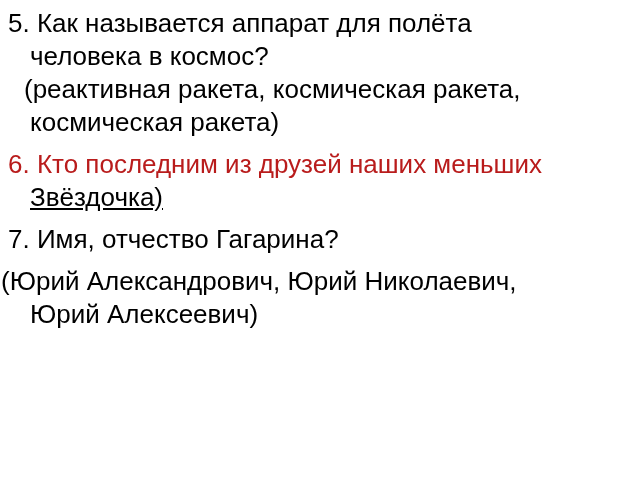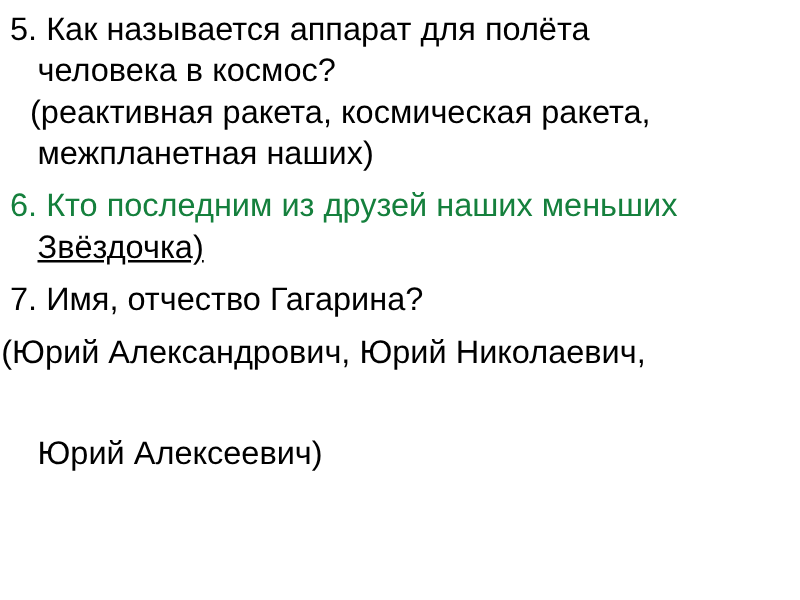--- a/index.html
+++ b/index.html
@@ -38,27 +38,27 @@
 </style>
 </head>
 <body>
 
 <div class="slide">
   <div id="slide-text" style="background: rgb(255, 255, 255);">
       <div class="paragraph">
         <div class="line first" style="color: rgb(0, 0, 0);">5. Как называется аппарат для полёта</div>
         <div class="line hang" style="color: rgb(0, 0, 0);">человека в космос?</div>
         <div class="line hang" style="color: rgb(0, 0, 0); margin-left: 24px;">(реактивная ракета, космическая ракета,</div>
-        <div class="line hang" style="color: rgb(0, 0, 0);">межпланетная наших)</div>
+        <div class="line hang" style="color: rgb(0, 0, 0);">космическая ракета)</div>
       </div>
       <div class="paragraph">
-        <div class="line first" style="color: #15803d;">6. Кто последним из друзей наших меньших</div>
+        <div class="line first" style="color: #b91c1c;">6. Кто последним из друзей наших меньших</div>
         <div class="line hang" style="color: rgb(0, 0, 0); text-decoration: underline;">Звёздочка)</div>
       </div>
       <div class="paragraph">
         <div class="line first" style="color: rgb(0, 0, 0);">7. Имя, отчество Гагарина?</div>
       </div>
       <div class="paragraph">
         <div class="line flush" style="color: rgb(0, 0, 0);">(Юрий Александрович, Юрий Николаевич,</div>
-        <div class="line hang" style="color: rgb(0, 0, 0); margin-top: 48px;">Юрий Алексеевич)</div>
+        <div class="line hang" style="color: rgb(0, 0, 0);">Юрий Алексеевич)</div>
       </div>
     </div>
 </div>
 
 </body></html>

